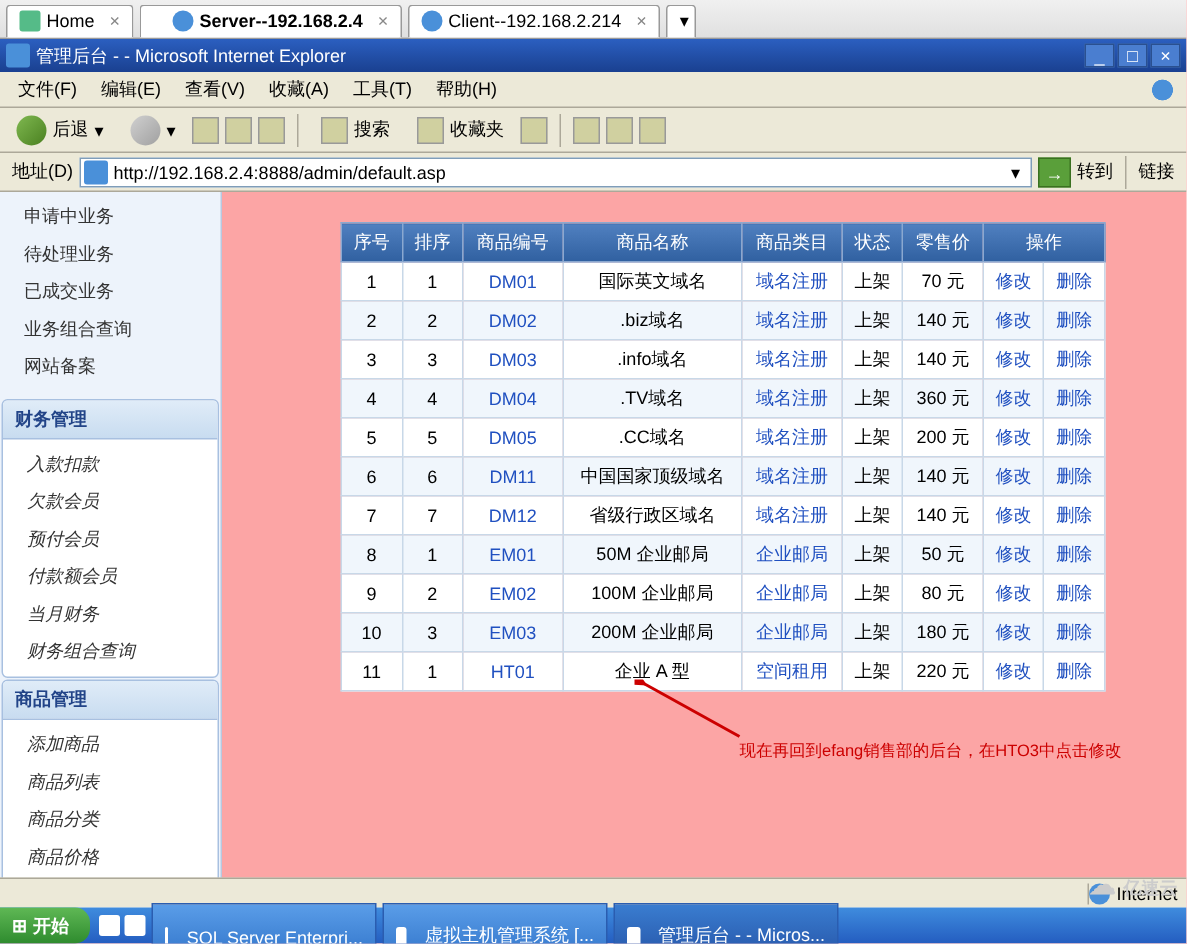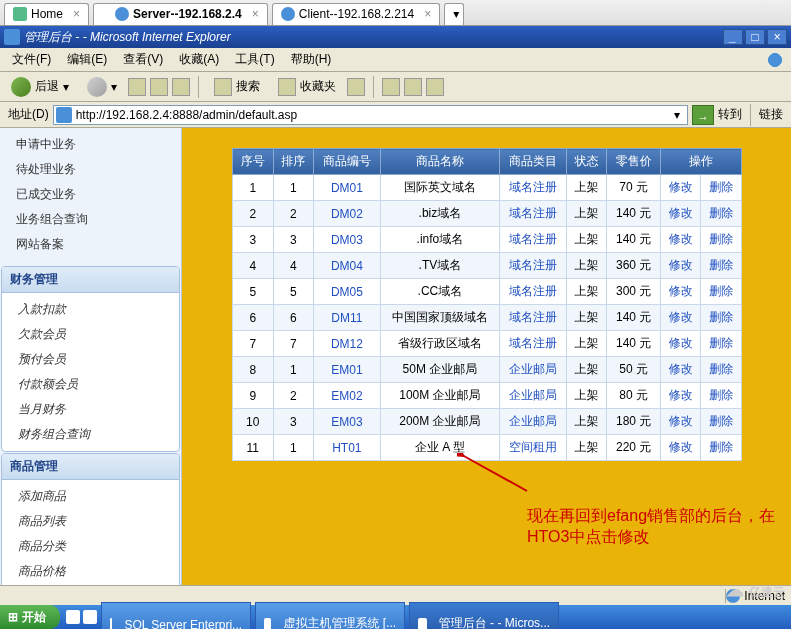--- a/index.html
+++ b/index.html
@@ -9,21 +9,21 @@
 .browser-tabs { height: 26px; background: linear-gradient(#f0f0f0, #e0e0e0); border-bottom: 1px solid #999; display: flex; align-items: center; padding: 2px 4px 0; }
 .btab { height: 22px; padding: 3px 8px; background: #fff; border: 1px solid #999; border-bottom: none; border-radius: 3px 3px 0 0; margin-right: 4px; display: flex; align-items: center; gap: 4px; cursor: pointer; }
 .btab.active { background: #fff; padding-left: 21px; }
 .btab .ico { width: 14px; height: 14px; display: inline-block; }
 .btab .close { color: #888; margin-left: 6px; }
 .ico-home { background: #5b8; border-radius: 2px; }
 .ico-ie { background: #4a90d9; border-radius: 50%; }
 .btab-add { width: 20px; text-align: center; }
 
 
-.title-bar { height: 22px; background: linear-gradient(#2b5fc0, #1a4090); color: #fff; display: flex; align-items: center; padding: 0 4px; font-style: italic; }
+.title-bar { height: 22px; background: linear-gradient(#2b5fc0, #1a4090); color: #fff; display: flex; align-items: center; padding: 0 4px; }
 .title-bar .tico { width: 16px; height: 16px; background: #4a90d9; border-radius: 2px; margin-right: 4px; }
 .title-bar .spacer { flex: 1; }
 .title-bar .winbtn { width: 20px; height: 16px; background: #4a7ed0; border: 1px solid #2a5090; margin-left: 2px; text-align: center; line-height: 14px; cursor: pointer; }
 
 
 .menu-bar { height: 24px; background: #ece9d8; border-bottom: 1px solid #aca899; display: flex; align-items: center; padding: 0 4px; }
 .menu-bar .mitem { padding: 2px 8px; cursor: pointer; }
 .menu-bar .ie-logo { margin-left: auto; width: 24px; height: 24px; background: radial-gradient(circle, #4a90d9 40%, transparent 42%); }
 
 
@@ -40,41 +40,41 @@
 .addr-input-wrap { flex: 1; display: flex; align-items: center; background: #fff; border: 1px solid #7f9db9; height: 20px; padding: 0 2px; }
 .addr-input-wrap .ieico { width: 16px; height: 16px; background: #4a90d9; border-radius: 2px; margin-right: 4px; }
 .addr-input { flex: 1; border: none; outline: none; font-size: 12px; }
 .addr-dd { width: 16px; text-align: center; cursor: pointer; }
 .go-btn { width: 22px; height: 20px; background: #5a9f3a; color: #fff; text-align: center; line-height: 20px; cursor: pointer; border: 1px solid #3a7020; }
 
 
 .content { display: flex; height: 474px; background: #fff; }
 
 
-.sidebar { width: 182px; background: #edf3fb; border-right: 1px solid #b8c8e0; overflow: hidden; }
+.sidebar { width: 148px; background: #edf3fb; border-right: 1px solid #b8c8e0; overflow: hidden; }
 .side-scroll { position: relative; }
 .side-group { border: 1px solid #a8c0e0; background: #fff; margin: 1px; border-radius: 4px; overflow: hidden; }
 .side-header { background: linear-gradient(#e0ecf8, #c8dcf0); padding: 4px 8px; font-weight: bold; color: #224488; border-bottom: 1px solid #a8c0e0; }
 .side-items { padding: 4px 0; font-style: italic; }
 .side-item { padding: 4px 16px; color: #333; cursor: pointer; }
 .side-top-items { padding: 4px 0 8px; }
 
 
-.main { flex: 1; background: #eab308; overflow: auto; padding: 20px 20px 0 50px; position: relative; }
+.main { flex: 1; background: #fca5a5; overflow: auto; padding: 20px 20px 0 79px; position: relative; }
 .data-table { border-collapse: collapse; width: 510px; }
 .data-table th { background: linear-gradient(#5080c0, #3060a0); color: #fff; padding: 4px 6px; border: 1px solid #8aa8d0; font-weight: normal; text-align: center; }
 .data-table td { border: 1px solid #c8d8e8; padding: 4px 6px; text-align: center; background: #fff; }
 .data-table tr:nth-child(even) td { background: #f0f6fc; }
 .data-table .link { color: #2050c0; cursor: pointer; }
 .hl-row td { border-top: 2px solid #c00 !important; border-bottom: 2px solid #c00 !important; }
 .hl-row td:first-child { border-left: 2px solid #c00 !important; }
 .hl-row td:last-child { border-right: 2px solid #c00 !important; }
 
 
-.annotation { position: absolute; color: #c00; left: 345px; top: 378px; font-size: 16px; }
+.annotation { position: absolute; color: #c00; left: 345px; top: 365px; font-size: 11px; }
 .arrow { position: absolute; left: 275px; top: 325px; }
 
 
 .status-bar { position: absolute; bottom: 24px; left: 0; right: 0; height: 20px; background: #ece9d8; border-top: 1px solid #aca899; display: flex; align-items: center; padding: 0 6px; }
 .status-bar .spacer { flex: 1; }
 .status-bar .seg { border-left: 1px solid #aca899; padding: 0 0; display: flex; align-items: center; gap: 4px; }
 .net-ico { width: 14px; height: 14px; background: #4a90d9; border-radius: 50%; }
 
 
 .taskbar { position: absolute; bottom: 0; left: 0; right: 0; height: 24px; background: linear-gradient(#3f8cde, #245dc0); display: flex; align-items: center; }
@@ -253,21 +253,21 @@
             <td><span class="link">修改</span></td>
             <td><span class="link">删除</span></td>
           </tr>
           <tr>
             <td>5</td>
             <td>5</td>
             <td><span class="link">DM05</span></td>
             <td>.CC域名</td>
             <td><span class="link">域名注册</span></td>
             <td>上架</td>
-            <td>300 元</td>
+            <td>200 元</td>
             <td><span class="link">修改</span></td>
             <td><span class="link">删除</span></td>
           </tr>
           <tr>
             <td>6</td>
             <td>6</td>
             <td><span class="link">DM11</span></td>
             <td>中国国家顶级域名</td>
             <td><span class="link">域名注册</span></td>
             <td>上架</td>

